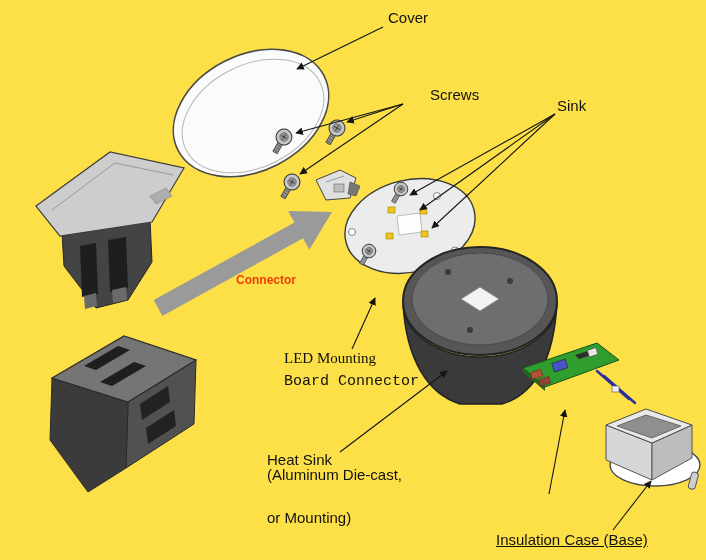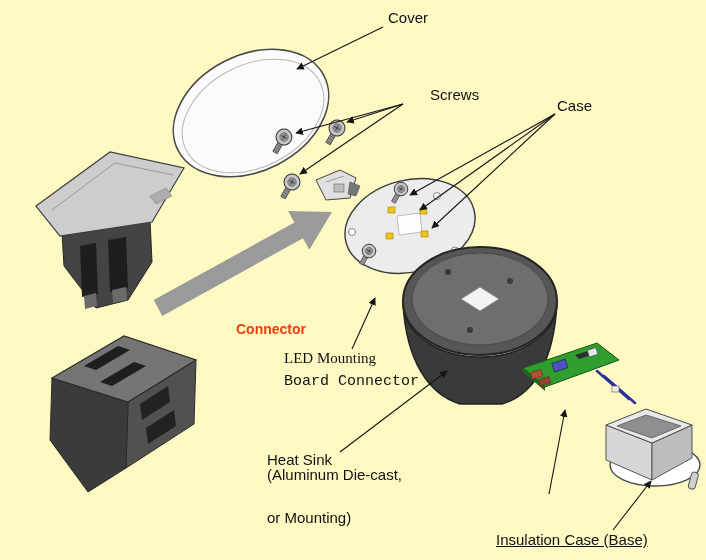--- a/index.html
+++ b/index.html
@@ -1,24 +1,24 @@
 <!DOCTYPE html>
 <html><head>
 <meta charset="utf-8">
 <style>
   html,body { margin:0; padding:0; background:#fff; }
   .stage {
-    position:relative; width:706px; height:560px; background:#fef9c3;
+    position:relative; width:706px; height:560px; background:#fde047;
     font-family:"Liberation Sans", sans-serif; overflow:hidden;
   }
   .stage svg { position:absolute; left:0; top:0; }
   .label {
     position:absolute; font-size:15px; color:#111; white-space:nowrap; line-height:1.1;
   }
-  .label.connector { font-weight:bold; font-size:14px;margin-top:48px; }
+  .label.connector { font-weight:bold; font-size:12px; }
 </style>
 </head>
 <body>
 
 <div class="stage">
 
   <svg width="706" height="560" viewBox="0 0 706 560">
     <defs>
       <marker id="ah" viewBox="0 0 10 10" refX="9" refY="5" markerWidth="7" markerHeight="7" orient="auto">
         <path d="M0,0 L10,5 L0,10 z" fill="#141414"></path>
@@ -149,21 +149,21 @@
       <path d="M 555 114 L 432 228" marker-end="url(#ah)"></path>
       <path d="M 352 349 L 375 298" marker-end="url(#ah)"></path>
       <path d="M 340 452 L 447 371" marker-end="url(#ah)"></path>
       <path d="M 549 494 L 565 410" marker-end="url(#ah)"></path>
       <path d="M 613 530 L 651 481" marker-end="url(#ah)"></path>
     </g>
   </svg>
 
   <div class="label" style="left:388px; top:10px;">Cover</div>
   <div class="label" style="left:430px; top:87px;">Screws</div>
-  <div class="label" style="left:557px; top:98px;">Case</div>
+  <div class="label" style="left:557px; top:98px;">Sink</div>
   <div class="label connector" style="left: 236px; top: 274px; color: rgb(238, 61, 12);">Connector</div>
   <div class="label" style="left:284px; top:350px;font-family:Liberation Serif, serif;">LED Mounting</div>
   <div class="label" style="left:284px; top:374px;font-family:Liberation Mono, monospace;">Board Connector</div>
   <div class="label" style="left:267px; top:452px;">Heat Sink</div>
   <div class="label" style="left:267px; top:467px;">(Aluminum Die-cast,</div>
   <div class="label" style="left:267px; top:510px;">or Mounting)</div>
   <div class="label" style="left:496px; top:532px;text-decoration:underline;">Insulation Case (Base)</div>
 
 </div>
 

